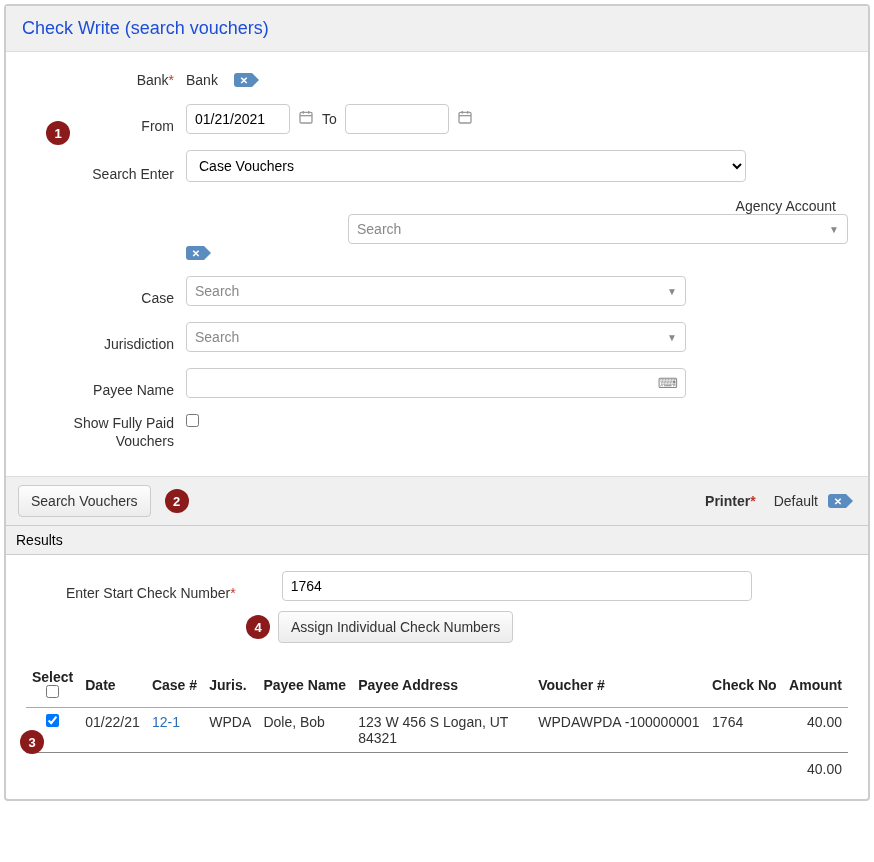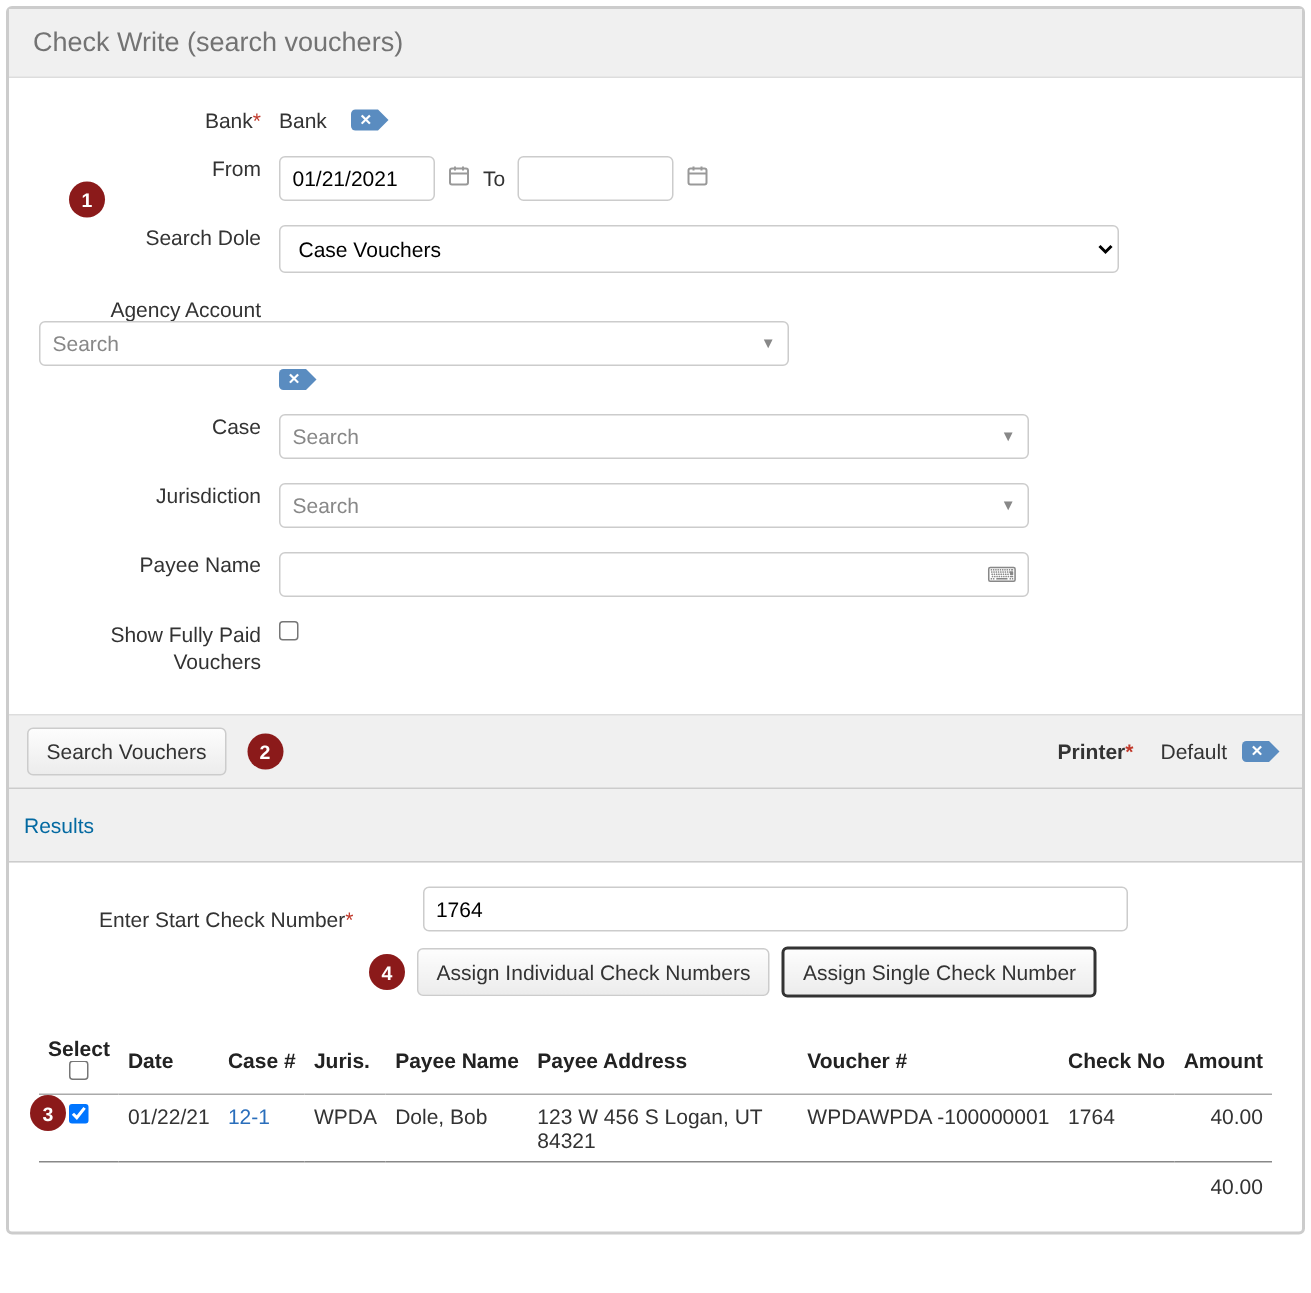--- a/index.html
+++ b/index.html
@@ -1,39 +1,39 @@
 <!DOCTYPE html>
 <html><head>
 <meta charset="utf-8">
 <style>
   * { box-sizing: border-box; margin: 0; padding: 0; }
   body { font-family: Arial, sans-serif; font-size: 14px; color: #333; background: #fff; padding: 4px; }
   .panel { border: 2px solid #ccc; border-radius: 4px; background: #fff; }
-  .panel-header { background: #f0f0f0; padding: 12px 16px; font-size: 18px; color: #737373; border-bottom: 1px solid #ddd; }
+  .panel-header { background: #f0f0f0; padding: 12px 16px; font-size: 18px; color: #1d4ed8; border-bottom: 1px solid #ddd; }
   .panel-body { padding: 20px 20px 10px 20px; }
-  .form-row { display: flex; align-items: flex-start; margin-bottom: 16px; }
+  .form-row { display: flex; align-items: flex-end; margin-bottom: 16px; }
   .form-row .label-col { width: 160px; text-align: right; padding-right: 12px; color: #333; }
   .form-row .field-col { flex: 1; display: flex; align-items: center; gap: 8px; }
   .req { color: #c0392b; }
   input[type="text"] { border: 1px solid #ccc; border-radius: 4px; padding: 6px 8px; font-size: 14px; }
   .date-input { width: 104px; }
   select { border: 1px solid #ccc; border-radius: 4px; padding: 6px 8px; font-size: 14px; width: 560px; background: #fff; }
   .search-combo { border: 1px solid #ccc; border-radius: 4px; padding: 6px 8px; width: 500px; color: #888; display: flex; justify-content: space-between; align-items: center; cursor: pointer; background: #fff; }
   .search-combo .caret { font-size: 10px; color: #888; }
   .text-input-wide { width: 500px; position: relative; }
   .text-input-wide input { width: 100%; padding-right: 28px; }
   .kb-icon { position: absolute; right: 8px; top: 50%; transform: translateY(-50%); color: #888; font-size: 14px; }
   .clear-tag { display: inline-flex; align-items: center; justify-content: center; width: 18px; height: 14px; background: #5a8cc0; color: #fff; border-radius: 3px 0 0 3px; font-size: 10px; font-weight: bold; position: relative; cursor: pointer; padding-left:2px; }
   .clear-tag::after { content: ""; position: absolute; right: -7px; top: 0; border-top: 7px solid transparent; border-bottom: 7px solid transparent; border-left: 7px solid #5a8cc0; }
   .cal-icon { color: #999; font-size: 16px; cursor: pointer; }
   .toolbar { background: #f0f0f0; padding: 8px 12px; display: flex; align-items: center; border-top: 1px solid #ddd; }
   .btn { background: linear-gradient(#fdfdfd,#ececec); border: 1px solid #ccc; border-radius: 4px; padding: 7px 12px; font-size: 14px; cursor: pointer; color: #333; }
   .btn-dark-outline { border: 2px solid #333; }
   .marker { width: 24px; height: 24px; background: #8b1a1a; color: #fff; border-radius: 50%; display: inline-flex; align-items: center; justify-content: center; font-size: 13px; font-weight: bold; flex: 0 0 24px; }
-  .results-header { background: #f0f0f0; padding: 16px 10px; border-top: 1px solid #ccc; border-bottom: 1px solid #ccc; color: #0369a1; }
+  .results-header { background: #f0f0f0; padding: 6px 10px; border-top: 1px solid #ccc; border-bottom: 1px solid #ccc; color: #000000; }
   .results-body { padding: 16px 20px; }
   .check-num-row { display: flex; align-items: flex-end; margin-bottom: 10px; gap: 10px; }
   .check-num-row .lbl { white-space: nowrap; }
   .check-num-row input { flex: 0 0 470px; }
   .assign-row { display:flex; gap:8px; align-items:center; margin-left: 220px; margin-bottom: 20px; }
   table { width: 100%; border-collapse: collapse; font-size: 14px; }
   th { text-align: left; font-weight: bold; padding: 6px 6px; border-bottom: 1px solid #aaa; color: #222; }
   td { padding: 6px 6px; vertical-align: top; }
   .select-col { width: 44px; text-align:center; }
   .amount-col { text-align: right; }
@@ -78,21 +78,21 @@
               <rect x="3" y="5" width="18" height="16" rx="2"></rect>
               <line x1="3" y1="10" x2="21" y2="10"></line>
               <line x1="8" y1="3" x2="8" y2="7"></line>
               <line x1="16" y1="3" x2="16" y2="7"></line>
             </svg>
         </span>
       </div>
     </div>
 
     <div class="form-row">
-      <div class="label-col">Search Dole</div>
+      <div class="label-col">Search Enter</div>
       <div class="field-col">
         <select>
           <option>Case Vouchers</option>
         </select>
       </div>
     </div>
 
     <div class="form-row" style="margin-bottom:6px;flex-direction:column;">
       <div class="label-col">Agency Account</div>
       <div class="field-col">
@@ -163,21 +163,20 @@
 
     <div class="check-num-row">
       <span style="width:30px;"></span>
       <span class="lbl"><span>Enter Start Check Number</span><span class="req">*</span></span>
       <span style="width:26px;"></span>
       <input type="text" value="1764" style="">
     </div>
     <div class="assign-row">
       <span class="marker">4</span>
       <button class="btn">Assign Individual Check Numbers</button>
-      <button class="btn btn-dark-outline">Assign Single Check Number</button>
     </div>
 
     <table>
       <thead>
         <tr>
           <th class="select-col">
             <div>Select</div>
             <input type="checkbox" style="">
           </th>
           <th>Date</th>

